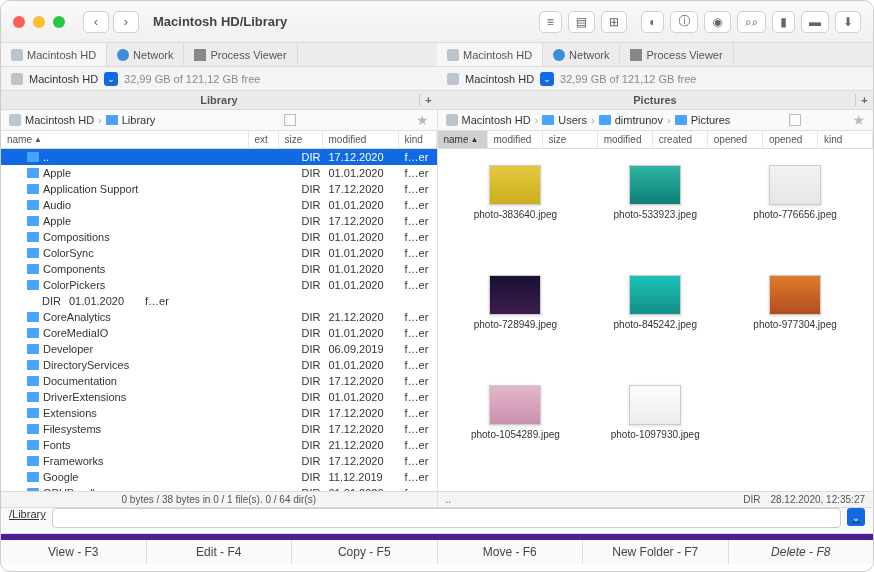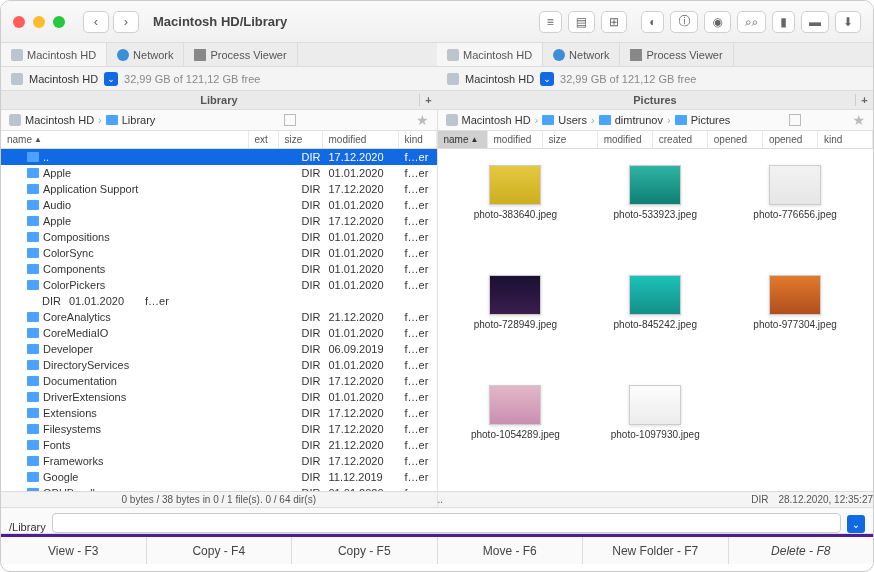--- a/index.html
+++ b/index.html
@@ -76,31 +76,31 @@
 .pic.c { background: linear-gradient(#f2f2f2, #e6e6e6); }
 .pic.d { background: linear-gradient(#1a1033, #3b1d4d); }
 .pic.e { background: linear-gradient(#1cc2b8, #138f88); }
 .pic.f { background: linear-gradient(#e07a2c, #b24e1e); }
 .pic.g { background: linear-gradient(#b7e0e8, #77b8cc); }
 .pic.h { background: linear-gradient(#e3b7c9, #c98faf); }
 .pic.i { background: linear-gradient(#fdfdfd, #ececec); }
 
 
 .status { height: 16px; display: flex; background: #f4f4f4; border-bottom: 1px solid #dcdcdc; font-size: 10px; color: #555; }
-.status .half { flex: 1; display: flex; align-items: center; padding: 0 0; }
+.status .half { flex: 1; display: flex; align-items: center; padding: 0 8px; }
 .status .half.right { border-left: 1px solid #e0e0e0; justify-content: space-between; }
 .status.s1 .half.left { justify-content: center; }
 
 
-.pathinput { height: 26px; display: flex; align-items: flex-end; padding: 0 8px; gap: 6px; background: #fafafa; border-bottom: 1px solid #dcdcdc; font-size: 11px; }
+.pathinput { height: 26px; display: flex; align-items: flex-start; padding: 0 8px; gap: 6px; background: #fafafa; border-bottom: 1px solid #dcdcdc; font-size: 11px; text-decoration: underline; }
 .pathinput input { flex: 1; height: 20px; border: 1px solid #ccc; border-radius: 4px; padding: 0 6px; font-size: 11px; }
 .blue-drop { width: 18px; height: 18px; background: #1269e4; border-radius: 3px; color: #fff; display: flex; align-items: center; justify-content: center; font-size: 10px; }
 
 
-.actions { height: 30px; display: flex; border-top: 3px solid #4c1d95; background: #fafafa; }
+.actions { height: 30px; display: flex; border-top: 6px solid #4c1d95; background: #fafafa; }
 .action { flex: 1; display: flex; align-items: center; justify-content: center; border-right: 1px solid #dcdcdc; font-size: 12px; color: #444; }
 .action:last-child { border-right: none; font-style: italic; }
 </style>
 </head>
 <body>
 
 <div class="titlebar">
   <div class="traffic">
     <div class="dot red"></div>
     <div class="dot yellow"></div>
@@ -485,18 +485,18 @@
 </div>
 
 <div class="pathinput">
   <span>/Library</span>
   <input type="text" value="" style="">
   <span class="blue-drop">⌄</span>
 </div>
 
 <div class="actions" id="actions">
     <div class="action">View - F3</div>
-    <div class="action">Copy - F4</div>
+    <div class="action">Edit - F4</div>
     <div class="action">Copy - F5</div>
     <div class="action">Move - F6</div>
     <div class="action">New Folder - F7</div>
     <div class="action">Delete - F8</div>
   </div>
 
 </body></html>

